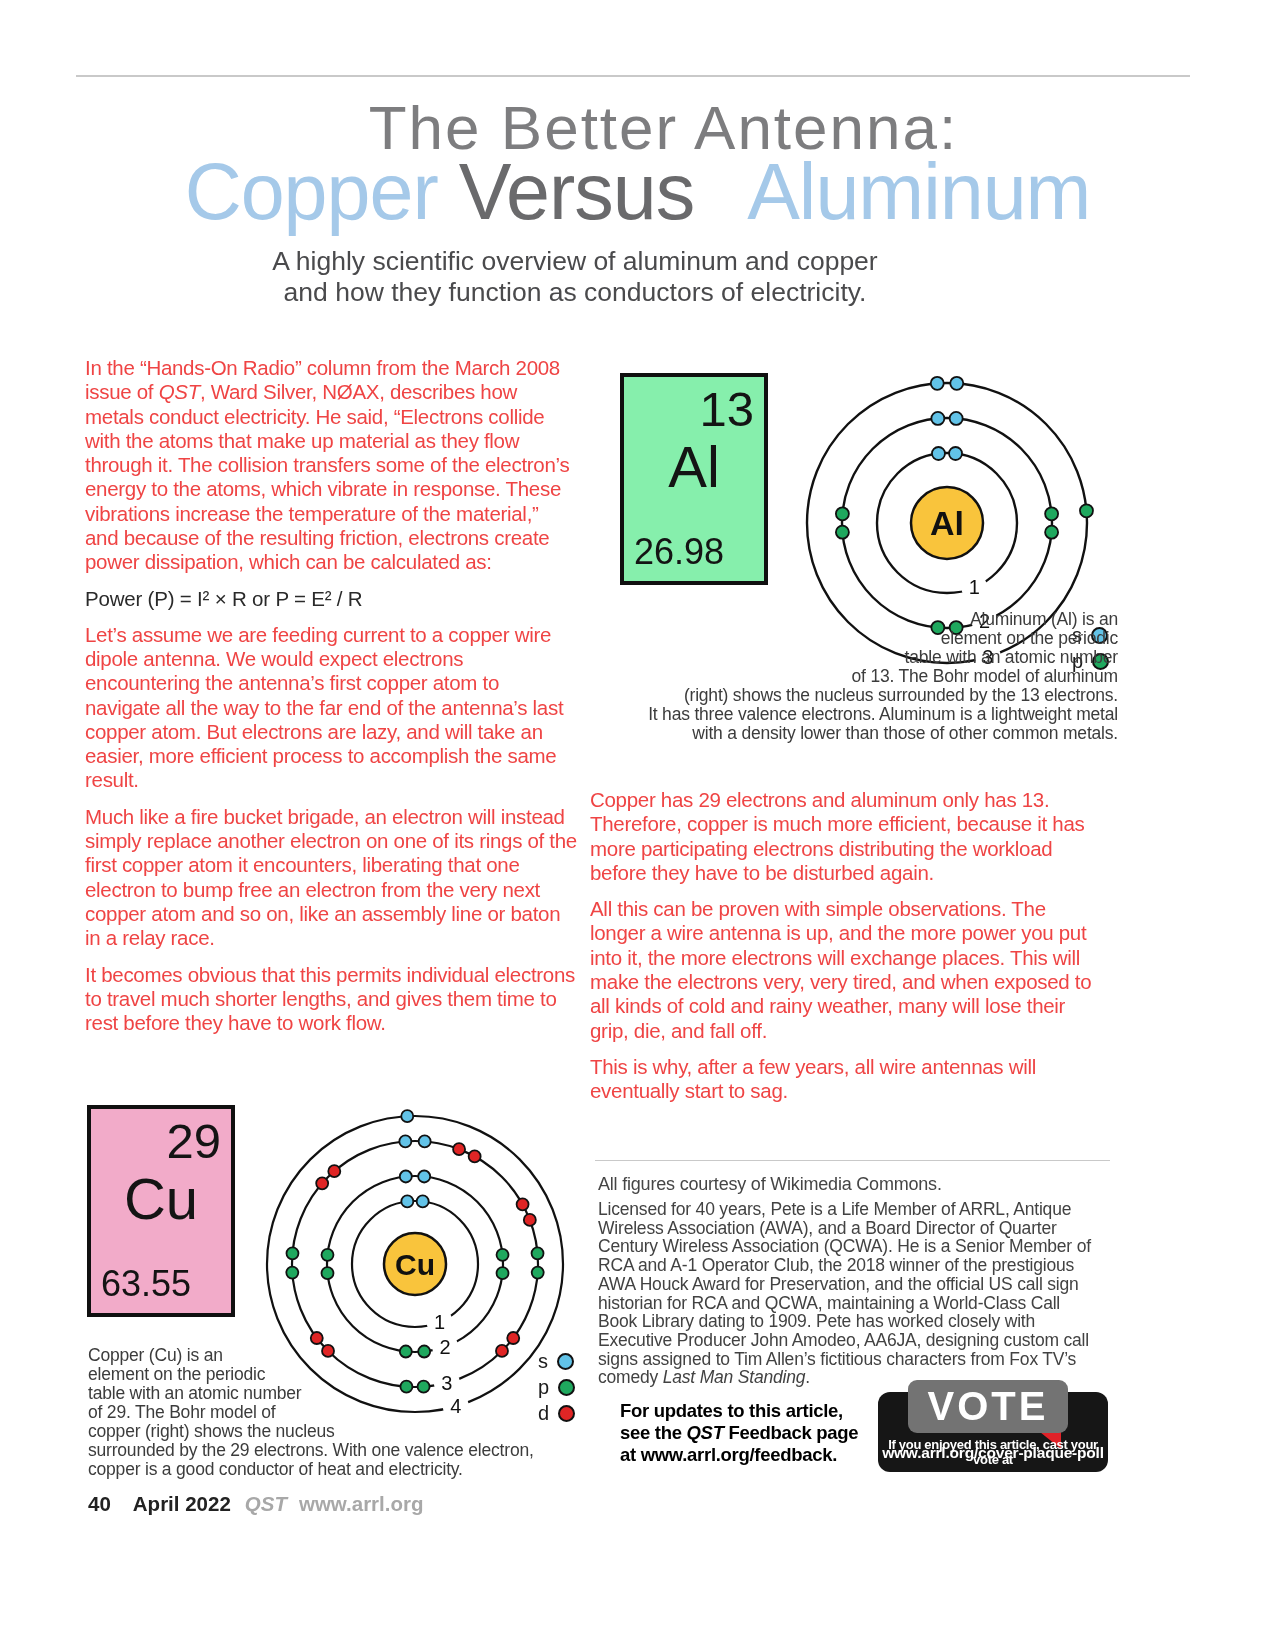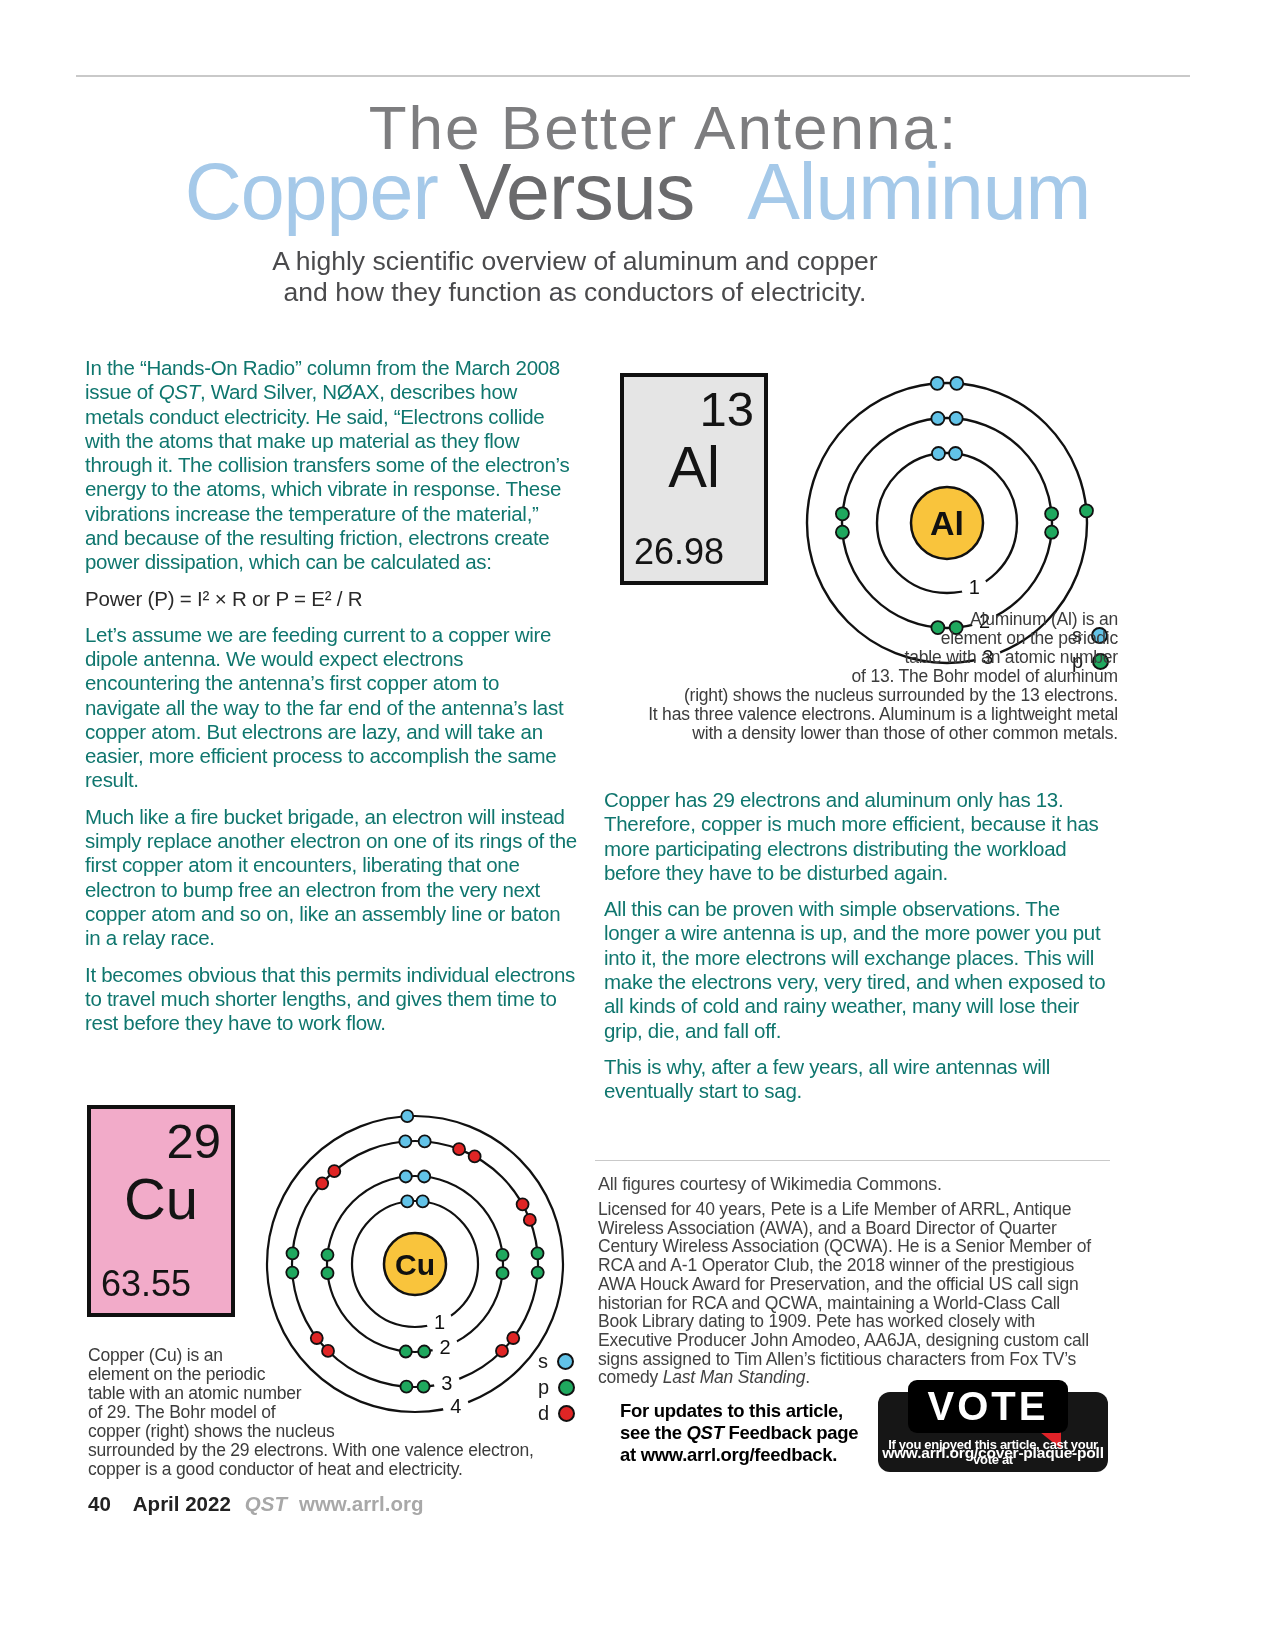--- a/index.html
+++ b/index.html
@@ -11,24 +11,24 @@
 
   #title1{position:absolute;left:30px;top:92px;width:1267px;text-align:center;
           font-size:62px;letter-spacing:2px;color:#7d7d7f;white-space:nowrap;}
   #title2{position:absolute;left:0;top:146px;width:1275px;text-align:center;
           font-size:79px;letter-spacing:-1px;white-space:nowrap;}
   #subtitle{position:absolute;left:0;top:246px;width:1150px;text-align:center;
             font-size:26.5px;line-height:31px;color:#4a4a4c;white-space:pre-line;}
 
   #col-left{position:absolute;left:85px;top:356px;width:492px;}
   .author{font-size:22px;font-weight:bold;color:#101010;margin:0 0 6px 0;letter-spacing:-0.2px;}
-  .para{font-size:20.5px;line-height:24.3px;letter-spacing:-0.3px;margin:0 0 12px 0;color:#0f766e;}
+  .para{font-size:20.5px;line-height:24.3px;letter-spacing:-0.3px;margin:0 0 12px 0;color:#ef4444;}
   .formula{font-size:20.5px;line-height:24px;margin:0 0 12px 0;color:#2a2a2a;letter-spacing:-0.2px;}
 
-  #col-right-text{position:absolute;left:604px;top:788px;width:512px;}
+  #col-right-text{position:absolute;left:590px;top:788px;width:512px;}
 
   .el-box{position:absolute;width:148px;height:212px;border:4px solid #101010;box-sizing:border-box;}
   #al-box{left:620px;top:373px;}
   #cu-box{left:87px;top:1105px;}
   .el-num{text-align:right;font-size:49px;line-height:1;padding:8px 10px 0 0;color:#141414;}
   .el-sym{text-align:center;font-size:58px;line-height:1;margin-top:4px;color:#141414;}
   .el-mass{position:absolute;left:10px;bottom:8px;font-size:36px;color:#141414;}
 
   #al-bohr{position:absolute;left:783px;top:362px;width:330px;height:330px;}
   #cu-bohr{position:absolute;left:250px;top:1095px;width:336px;height:340px;}
@@ -82,21 +82,21 @@
 and how they function as conductors of electricity.</div>
 
   <div id="col-left">
     <p class="para"><span>In the “Hands-On Radio” column from the March 2008 issue of </span><span class="it">QST</span><span>, Ward Silver, NØAX, describes how metals conduct electricity. He said, “Electrons collide with the atoms that make up material as they flow through it. The collision transfers some of the electron’s energy to the atoms, which vibrate in response. These vibrations increase the temperature of the material,” and because of the resulting friction, electrons create power dissipation, which can be calculated as:</span></p>
     <p class="formula">Power (P) = I² × R or P = E² / R</p>
     <p class="para">Let’s assume we are feeding current to a copper wire dipole antenna. We would expect electrons encountering the antenna’s first copper atom to navigate all the way to the far end of the antenna’s last copper atom. But electrons are lazy, and will take an easier, more efficient process to accomplish the same result.</p>
     <p class="para">Much like a fire bucket brigade, an electron will instead simply replace another electron on one of its rings of the first copper atom it encounters, liberating that one electron to bump free an electron from the very next copper atom and so on, like an assembly line or baton in a relay race.</p>
     <p class="para">It becomes obvious that this permits individual electrons to travel much shorter lengths, and gives them time to rest before they have to work flow.</p>
   </div>
 
-  <div id="al-box" class="el-box" style="background: #e5e5e5;">
+  <div id="al-box" class="el-box" style="background: #86efac;">
     <div class="el-num">13</div>
     <div class="el-sym">Al</div>
     <div class="el-mass">26.98</div>
   </div>
   <svg id="al-bohr" viewBox="0 0 330 330">
       <circle cx="164" cy="161" r="70" fill="none" stroke="#111" stroke-width="2.4"></circle>
       <circle cx="164" cy="161" r="105" fill="none" stroke="#111" stroke-width="2.4"></circle>
       <circle cx="164" cy="161" r="140" fill="none" stroke="#111" stroke-width="2.4"></circle>
       <circle cx="191.35117899424918" cy="225.43533974167082" r="13" fill="#fff"></circle>
       <text x="191.35117899424918" y="232.43533974167082" text-anchor="middle" font-size="20" fill="#111" font-family="Liberation Sans, sans-serif">1</text>
@@ -150,21 +150,21 @@
 
   <div id="feedback">
     <div>For updates to this article,</div>
     <div><span>see the </span><span class="it">QST</span><span> Feedback page</span></div>
     <div>at www.arrl.org/feedback.</div>
   </div>
 
   <div id="vote">
     <div id="vote-black" style="background: rgb(22, 22, 22);"></div>
     <div id="vote-tail" style="background: rgb(224, 34, 40);"></div>
-    <div id="vote-bubble" style="background: #000000;">VOTE</div>
+    <div id="vote-bubble" style="background: #737373;">VOTE</div>
     <div id="vote-line1" class="vote-line">If you enjoyed this article, cast your vote at</div>
     <div id="vote-line2" class="vote-line">www.arrl.org/cover-plaque-poll</div>
   </div>
 
   <div id="cu-box" class="el-box" style="background: rgb(242, 171, 201);">
     <div class="el-num">29</div>
     <div class="el-sym">Cu</div>
     <div class="el-mass">63.55</div>
   </div>
   <svg id="cu-bohr" viewBox="0 0 336 340">

